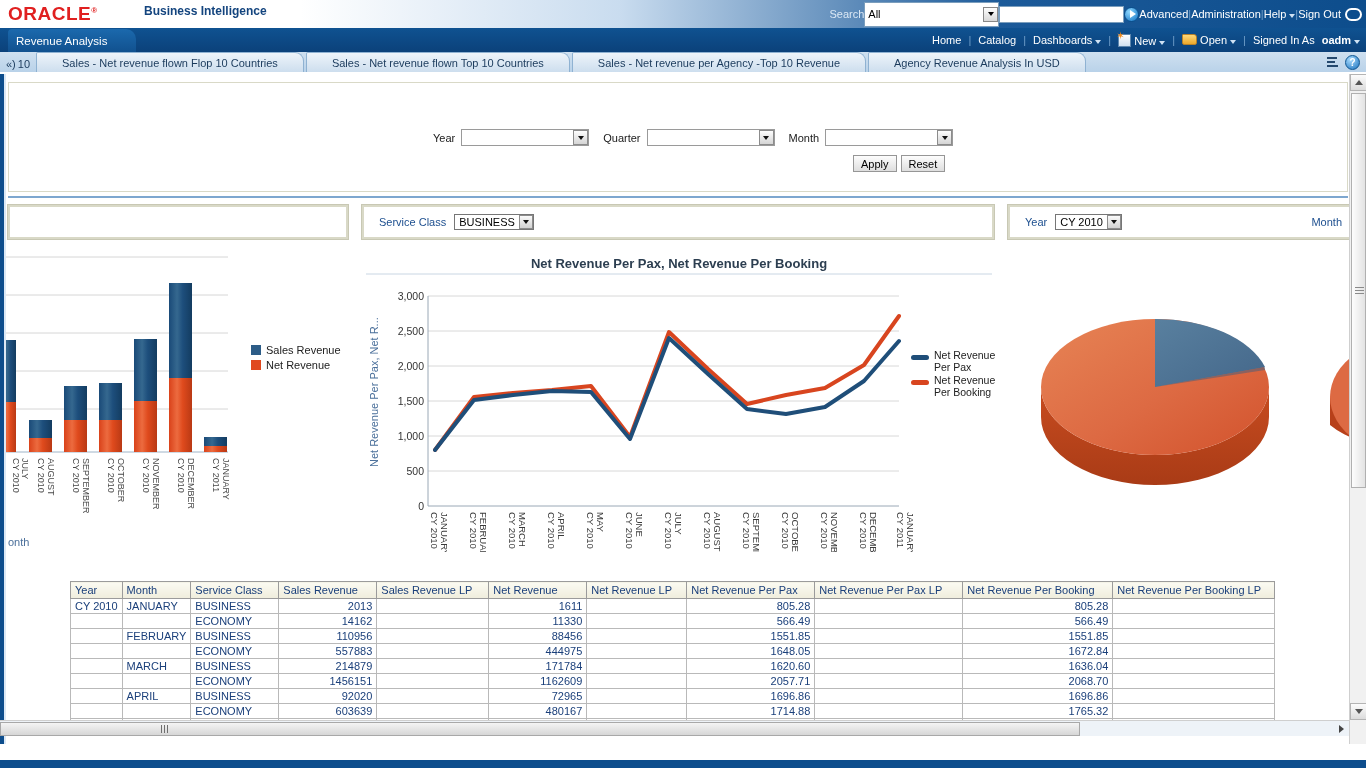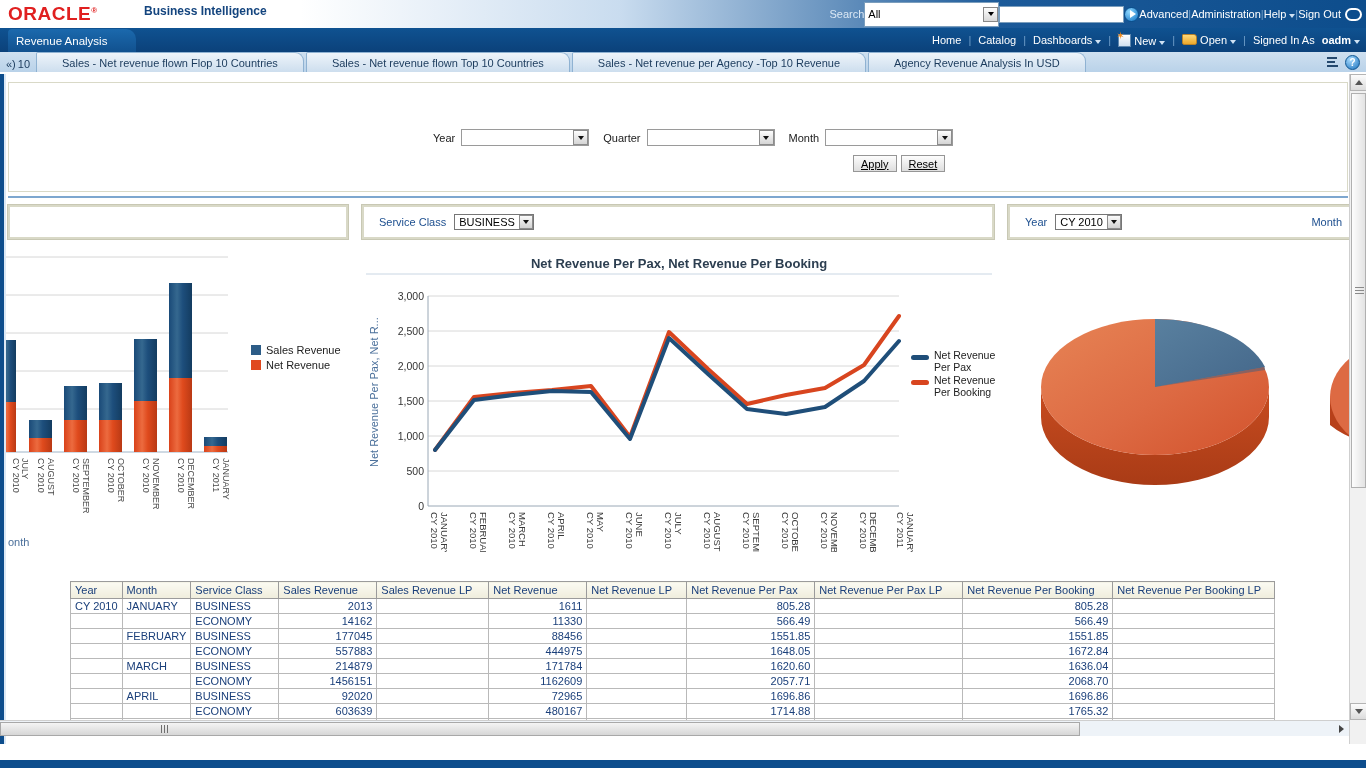--- a/index.html
+++ b/index.html
@@ -181,21 +181,21 @@
     content:""; border-left:3px solid transparent; border-right:3px solid transparent;
     border-top:4px solid #111;
   }
   #prompt-buttons {
     position:absolute; left:844px; top:72px; display:flex; gap:4px;
   }
   .btn {
     min-width:38px; height:17px; padding:0 7px;
     background:linear-gradient(#fdfdfd,#dedede);
     border:1px solid #969696; font-size:11px; color:#000;
-    display:flex; align-items:center; justify-content:center; cursor:pointer;text-decoration:underline;
+    display:flex; align-items:center; justify-content:center; cursor:pointer;
   }
   #prompt-divider {
     position:absolute; left:8px; top:122px; width:1340px; height:2px;
     background:#7ea7cf;
   }
 
   
   .sec-box {
     position:absolute; height:34px; background:#ffffff;
     border:2px solid #d9d9c7; outline:1px solid #c8c8b4;
@@ -650,21 +650,21 @@
           <td class="num blank"></td>
           <td class="num">566.49</td>
           <td class="num blank"></td>
           <td class="num">566.49</td>
           <td class="num blank"></td>
         </tr>
         <tr>
           <td></td>
           <td>FEBRUARY</td>
           <td>BUSINESS</td>
-          <td class="num">177045</td>
+          <td class="num">110956</td>
           <td class="num blank"></td>
           <td class="num">88456</td>
           <td class="num blank"></td>
           <td class="num">1551.85</td>
           <td class="num blank"></td>
           <td class="num">1551.85</td>
           <td class="num blank"></td>
         </tr>
         <tr>
           <td></td>

